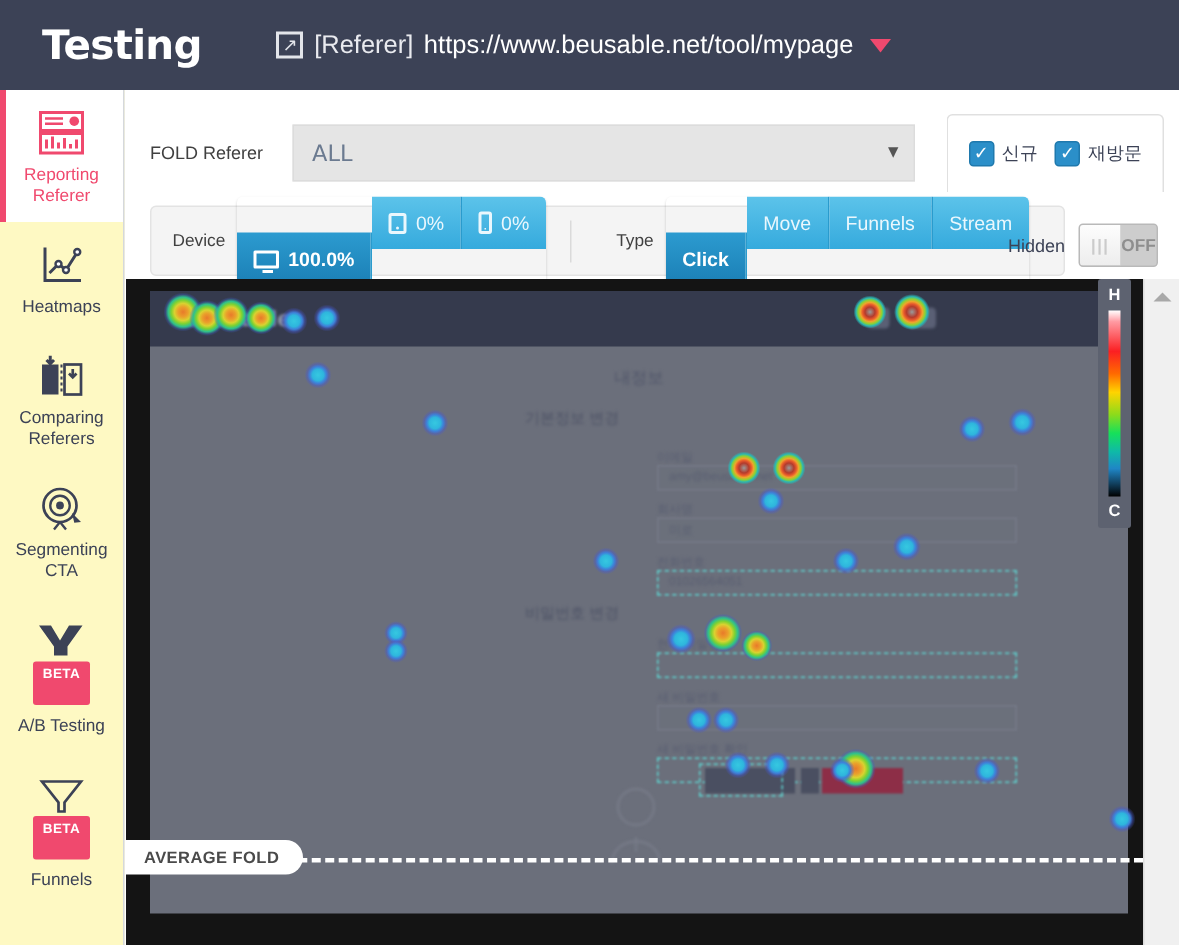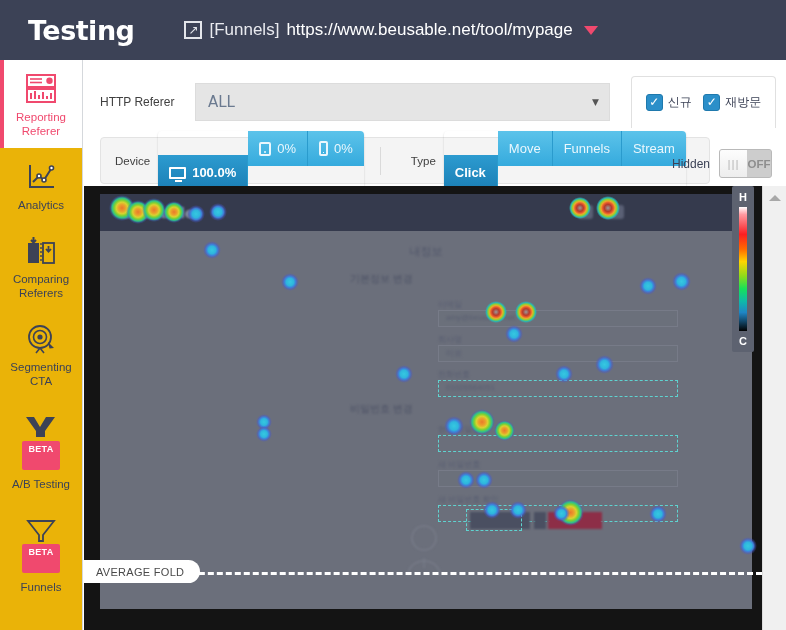--- a/index.html
+++ b/index.html
@@ -37,21 +37,21 @@
   .url-caret {
     width: 0; height: 0; margin-left: 4px;
     border-left: 7px solid transparent;
     border-right: 7px solid transparent;
     border-top: 9px solid #f0496e;
   }
 
   
   .sidebar {
     position: absolute; left: 0; top: 60px; width: 83px; height: 570px;
-    background: #eab308;
+    background: #fef9c3;
     border-right: 1px solid #d5d8dc;
   }
   .side-item {
     position: relative;
     width: 100%;
     padding: 12px 2px 10px;
     text-align: center;
     color: #3c4256;
     font-size: 11.5px;
     line-height: 14px;
@@ -233,20 +233,21 @@
     position: absolute; left: 16px; top: 0; right: 0; height: 0;
     border-top: 3px dashed #ffffff;
   }
   .fold-pill {
     position: absolute; left: 0; top: -12px;
     height: 23px; padding: 0 16px 0 12px;
     background: #ffffff; color: #4a4a4a;
     font-size: 11px; letter-spacing: 0.3px;
     display: flex; align-items: center;
     border-radius: 0 12px 12px 0;
+    font-weight: bold;
   }
 
   
   .scale {
     position: absolute; right: 8px; top: 0px;
     width: 22px; height: 166px;
     background: #5d6270;
     border-radius: 2px;
     display: flex; flex-direction: column; align-items: center;
     padding: 4px 0 4px;
@@ -276,21 +277,21 @@
 </style>
 </head>
 <body>
 
 <div id="app">
 
   <div class="topbar">
     <div class="brand">Testing</div>
     <div class="url-zone">
       <div class="ext-icon">↗</div>
-      <span class="url-simple">[Funnels]</span>
+      <span class="url-simple">[Referer]</span>
       <span class="url-text">https://www.beusable.net/tool/mypage</span>
       <span class="url-caret"></span>
     </div>
   </div>
 
   <div class="sidebar">
 
     <div class="side-item active">
       <div class="side-ico">
         <svg width="32" height="30" viewBox="0 0 32 30">
@@ -314,21 +315,21 @@
     <div class="side-item">
       <div class="side-ico">
         <svg width="30" height="28" viewBox="0 0 30 28">
           <polyline points="4,2 4,24 28,24" fill="none" stroke="#3c4256" stroke-width="2"></polyline>
           <polyline points="7,19 13,13 18,17 25,6" fill="none" stroke="#3c4256" stroke-width="2"></polyline>
           <circle cx="13" cy="13" r="2" fill="#fff" stroke="#3c4256" stroke-width="1.6"></circle>
           <circle cx="18" cy="17" r="2" fill="#fff" stroke="#3c4256" stroke-width="1.6"></circle>
           <circle cx="25.5" cy="5" r="2" fill="#fff" stroke="#3c4256" stroke-width="1.6"></circle>
         </svg>
       </div>
-      <span class="side-label">Analytics</span>
+      <span class="side-label">Heatmaps</span>
     </div>
 
     <div class="side-item">
       <div class="side-ico">
         <svg width="32" height="28" viewBox="0 0 32 28">
           <rect x="3" y="6" width="11" height="20" fill="#3c4256"></rect>
           <rect x="18" y="6" width="11" height="20" fill="none" stroke="#3c4256" stroke-width="1.8"></rect>
           <line x1="16" y1="6" x2="16" y2="26" stroke="#3c4256" stroke-width="1.4" stroke-dasharray="2,2"></line>
           <path d="M8.5 0 L8.5 5 M6 3 L8.5 5.6 L11 3" stroke="#3c4256" stroke-width="2" fill="none"></path>
           <path d="M23.5 9 L23.5 14 M21 12 L23.5 14.6 L26 12" stroke="#3c4256" stroke-width="1.8" fill="none"></path>
@@ -369,21 +370,21 @@
         </svg>
       </div>
       <span class="beta-badge">BETA</span>
       <span class="side-label">Funnels</span>
     </div>
   </div>
 
   <div class="filters">
 
     <div class="referer-row">
-      <span class="referer-label">HTTP Referer</span>
+      <span class="referer-label">FOLD Referer</span>
       <div class="referer-select">
         <span>ALL</span>
         <span class="caret">▼</span>
       </div>
     </div>
 
     <div class="visit-box">
       <label class="chk-wrap">
         <span class="chk">✓</span>
         <span class="chk-label">신규</span>

